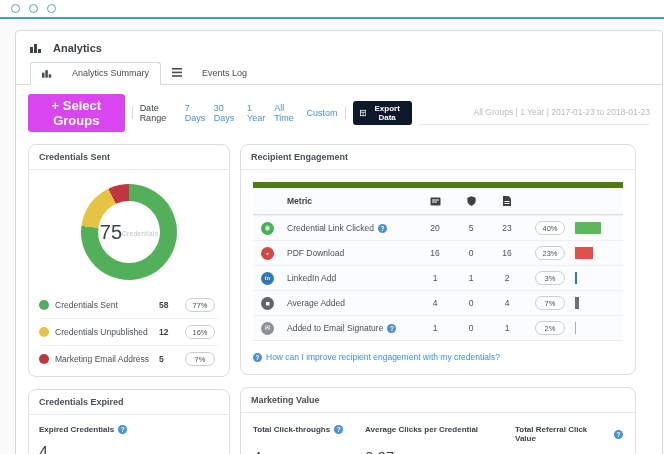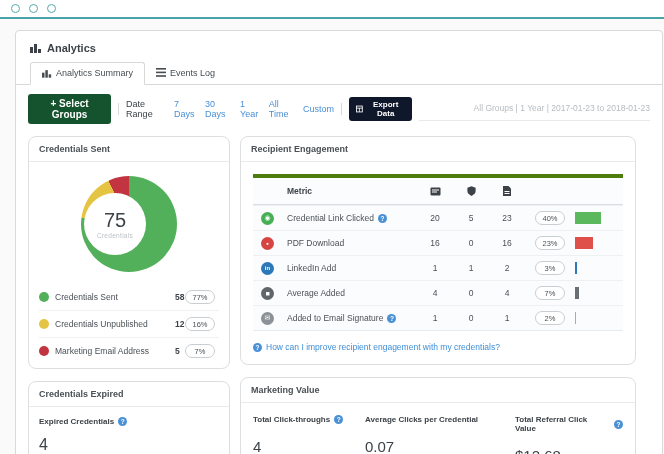--- a/index.html
+++ b/index.html
@@ -7,62 +7,62 @@
     width:664px;height:454px;position:relative;overflow:hidden;
     font-family:"Liberation Sans","DejaVu Sans",sans-serif;
     background:#fafafa;-webkit-font-smoothing:antialiased;
   }
   
   .titlebar{height:17px;background:#fff;display:flex;align-items:center;gap:9px;padding-left:11px;border-bottom:2px solid #47a3a6;}
   .dot{width:9px;height:9px;border-radius:50%;border:1.5px solid #58a9ac;background:transparent;box-sizing:border-box;}
   
   .panel{position:absolute;left:15px;top:30px;width:648px;height:460px;background:#fff;
     border:1px solid #d9d9d9;border-radius:4px 4px 0 0;box-sizing:border-box;padding:9px 12px 0 12px;}
-  .panel-title{display:flex;align-items:center;gap:5px;font-size:11px;font-weight:bold;color:#3c4247;margin:2px 0 8px 2px;}
+  .panel-title{display:flex;align-items:center;gap:11px;font-size:11px;font-weight:bold;color:#3c4247;margin:2px 0 8px 2px;}
   .panel-title svg{display:block;}
   
   .tabs{display:flex;margin:0 -12px;padding:0 14px;border-bottom:1px solid #d8d8d8;}
-  .tab{display:flex;align-items:center;gap:4px;padding:5px 11px 6px 11px;font-size:9px;color:#474d52;cursor:pointer;}
+  .tab{display:flex;align-items:center;gap:20px;padding:5px 11px 6px 11px;font-size:9px;color:#474d52;cursor:pointer;}
   .tab.active{background:#fff;border:1px solid #d8d8d8;border-bottom:1px solid #fff;margin-bottom:-1px;border-radius:3px 3px 0 0;}
   
   .toolbar{display:flex;align-items:center;gap:7px;margin-top:9px;font-size:9px;}
-  .btn-blue{background:#14532d;color:#fff;border:none;border-radius:3px;padding:4px 9px;font-size:10px;font-weight:bold;font-family:inherit;}
+  .btn-blue{background:#d946ef;color:#fff;border:none;border-radius:3px;padding:4px 9px;font-size:13px;font-weight:bold;font-family:inherit;}
   .btn-teal{background:#0f172a;color:#fff;border:none;border-radius:3px;padding:3px 7px;font-size:8px;font-weight:bold;font-family:inherit;display:flex;align-items:center;gap:4px;}
   .vsep{border-left:1px solid #d5d9dc;height:12px;}
   .lbl{color:#3c4247;}
   .link{color:#4a90d5;text-decoration:none;}
   .filter-summary{margin-left:auto;color:#b6bcc1;font-size:8.5px;position:relative;top:3px;padding:0 0 7px 55px;border-bottom:1px solid #e6e8ea;white-space:nowrap;}
   
   .content{display:flex;gap:10px;margin-top:12px;}
   .col-left{width:202px;flex:none;display:flex;flex-direction:column;gap:12px;}
   .col-right{flex:1;min-width:0;display:flex;flex-direction:column;gap:12px;margin-right:14px;}
   .card{border:1px solid #dcdee0;border-radius:8px;background:#fff;}
   .card-header{padding:7px 10px;border-bottom:1px solid #e8eaec;font-size:9px;color:#4a5055;font-weight:bold;}
   
   .donut-wrap{display:flex;justify-content:center;padding:14px 0 12px 0;}
   .donut{width:96px;height:96px;border-radius:50%;position:relative;}
-  .hole{position:absolute;left:3px;top:17px;width:62px;height:62px;border-radius:50%;background:#fff;
-    display:flex;flex-direction:column;align-items:center;justify-content:center;}
+  .hole{position:absolute;left:17px;top:17px;width:62px;height:62px;border-radius:50%;background:#fff;
+    display:flex;flex-direction:row;align-items:center;justify-content:center;}
   .hole .big{font-size:20px;color:#3c4247;line-height:1;}
   .hole .cap{font-size:6.5px;color:#bcc1c5;margin-top:2px;letter-spacing:.3px;}
   
   .legend{padding:0 10px 4px 10px;}
   .legend-row{display:grid;grid-template-columns:16px 1fr 26px 34px;align-items:center;padding:6px 0;border-top:1px solid #eff1f2;font-size:8.5px;color:#4a5055;}
   .legend-row:first-child{border-top:none;}
   .ldot{width:10px;height:10px;border-radius:50%;}
-  .lval{font-weight:bold;color:#3c4247;margin-left:16px;}
+  .lval{font-weight:bold;color:#3c4247;}
   .pill{display:inline-block;border:1px solid #c9ced2;border-radius:9px;font-size:7.5px;color:#4a5055;padding:1.5px 0;width:30px;text-align:center;background:#fff;box-sizing:border-box;}
   
   .expired-body{padding:10px 10px 12px 10px;}
   .m-label{font-size:8px;font-weight:bold;color:#3c4247;display:flex;align-items:center;gap:4px;}
   .big-num{font-size:16px;color:#3c4247;margin-top:10px;}
   .qicon{display:inline-block;width:9px;height:9px;border-radius:50%;background:#4a90d5;color:#fff;font-size:6.5px;line-height:9px;text-align:center;font-weight:bold;flex:none;}
   
   .eng-body{padding:12px 12px 12px 12px;}
-  .etable{background:#fbfcfd;border-top:4px solid #4d7c0f;border-bottom:1px solid #e8eaec;}
+  .etable{background:#fbfcfd;border-top:6px solid #4d7c0f;border-bottom:1px solid #e8eaec;}
   .t-row{display:grid;grid-template-columns:26px 1fr 36px 36px 36px 50px 40px;align-items:center;height:24px;font-size:8.5px;color:#4a5055;border-top:1px solid #eef0f2;padding:0 8px;}
   .t-row.t-head{border-top:none;border-bottom:1px solid #d9dde0;font-weight:bold;color:#3c4247;height:26px;}
   .t-row .num{text-align:center;}
   .t-row .cpill{text-align:center;}
   .t-label{display:flex;align-items:center;gap:4px;}
   .rowicon{width:13px;height:13px;border-radius:50%;color:#fff;font-size:7px;display:flex;align-items:center;justify-content:center;font-weight:bold;}
   .bar{display:block;height:12px;width:0;}
   .hicon{display:flex;justify-content:center;}
   .help-link{display:flex;align-items:center;gap:4px;margin-top:11px;font-size:8.5px;color:#3f8ed6;}
   

